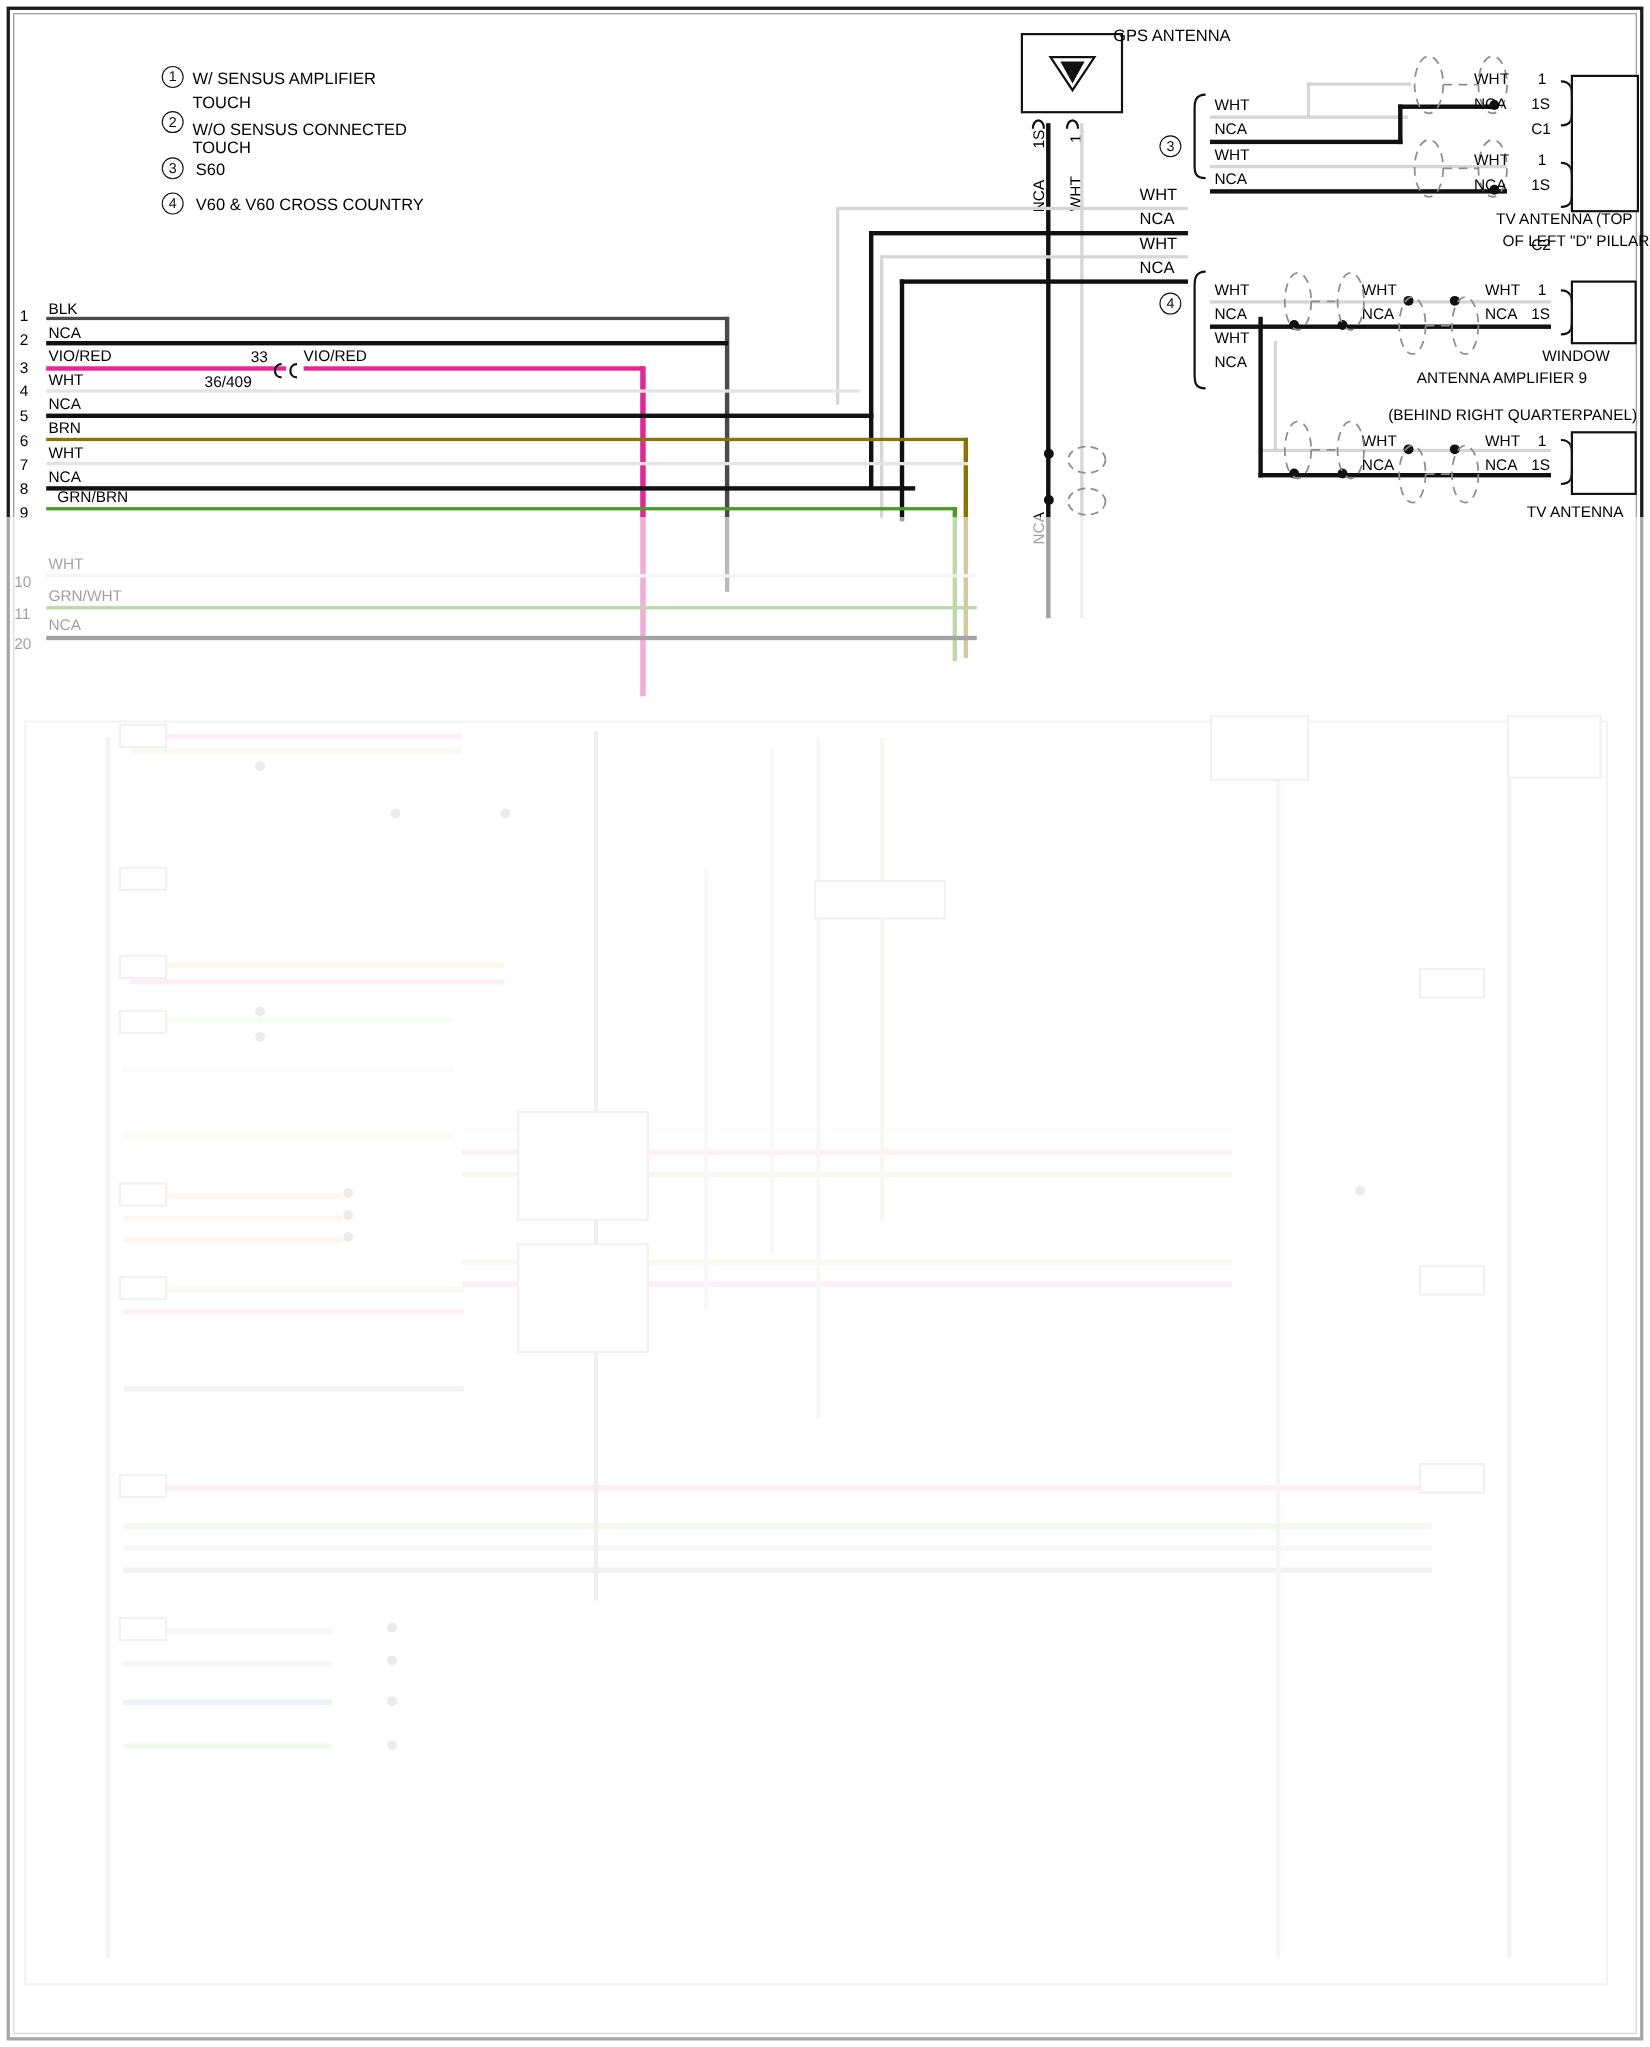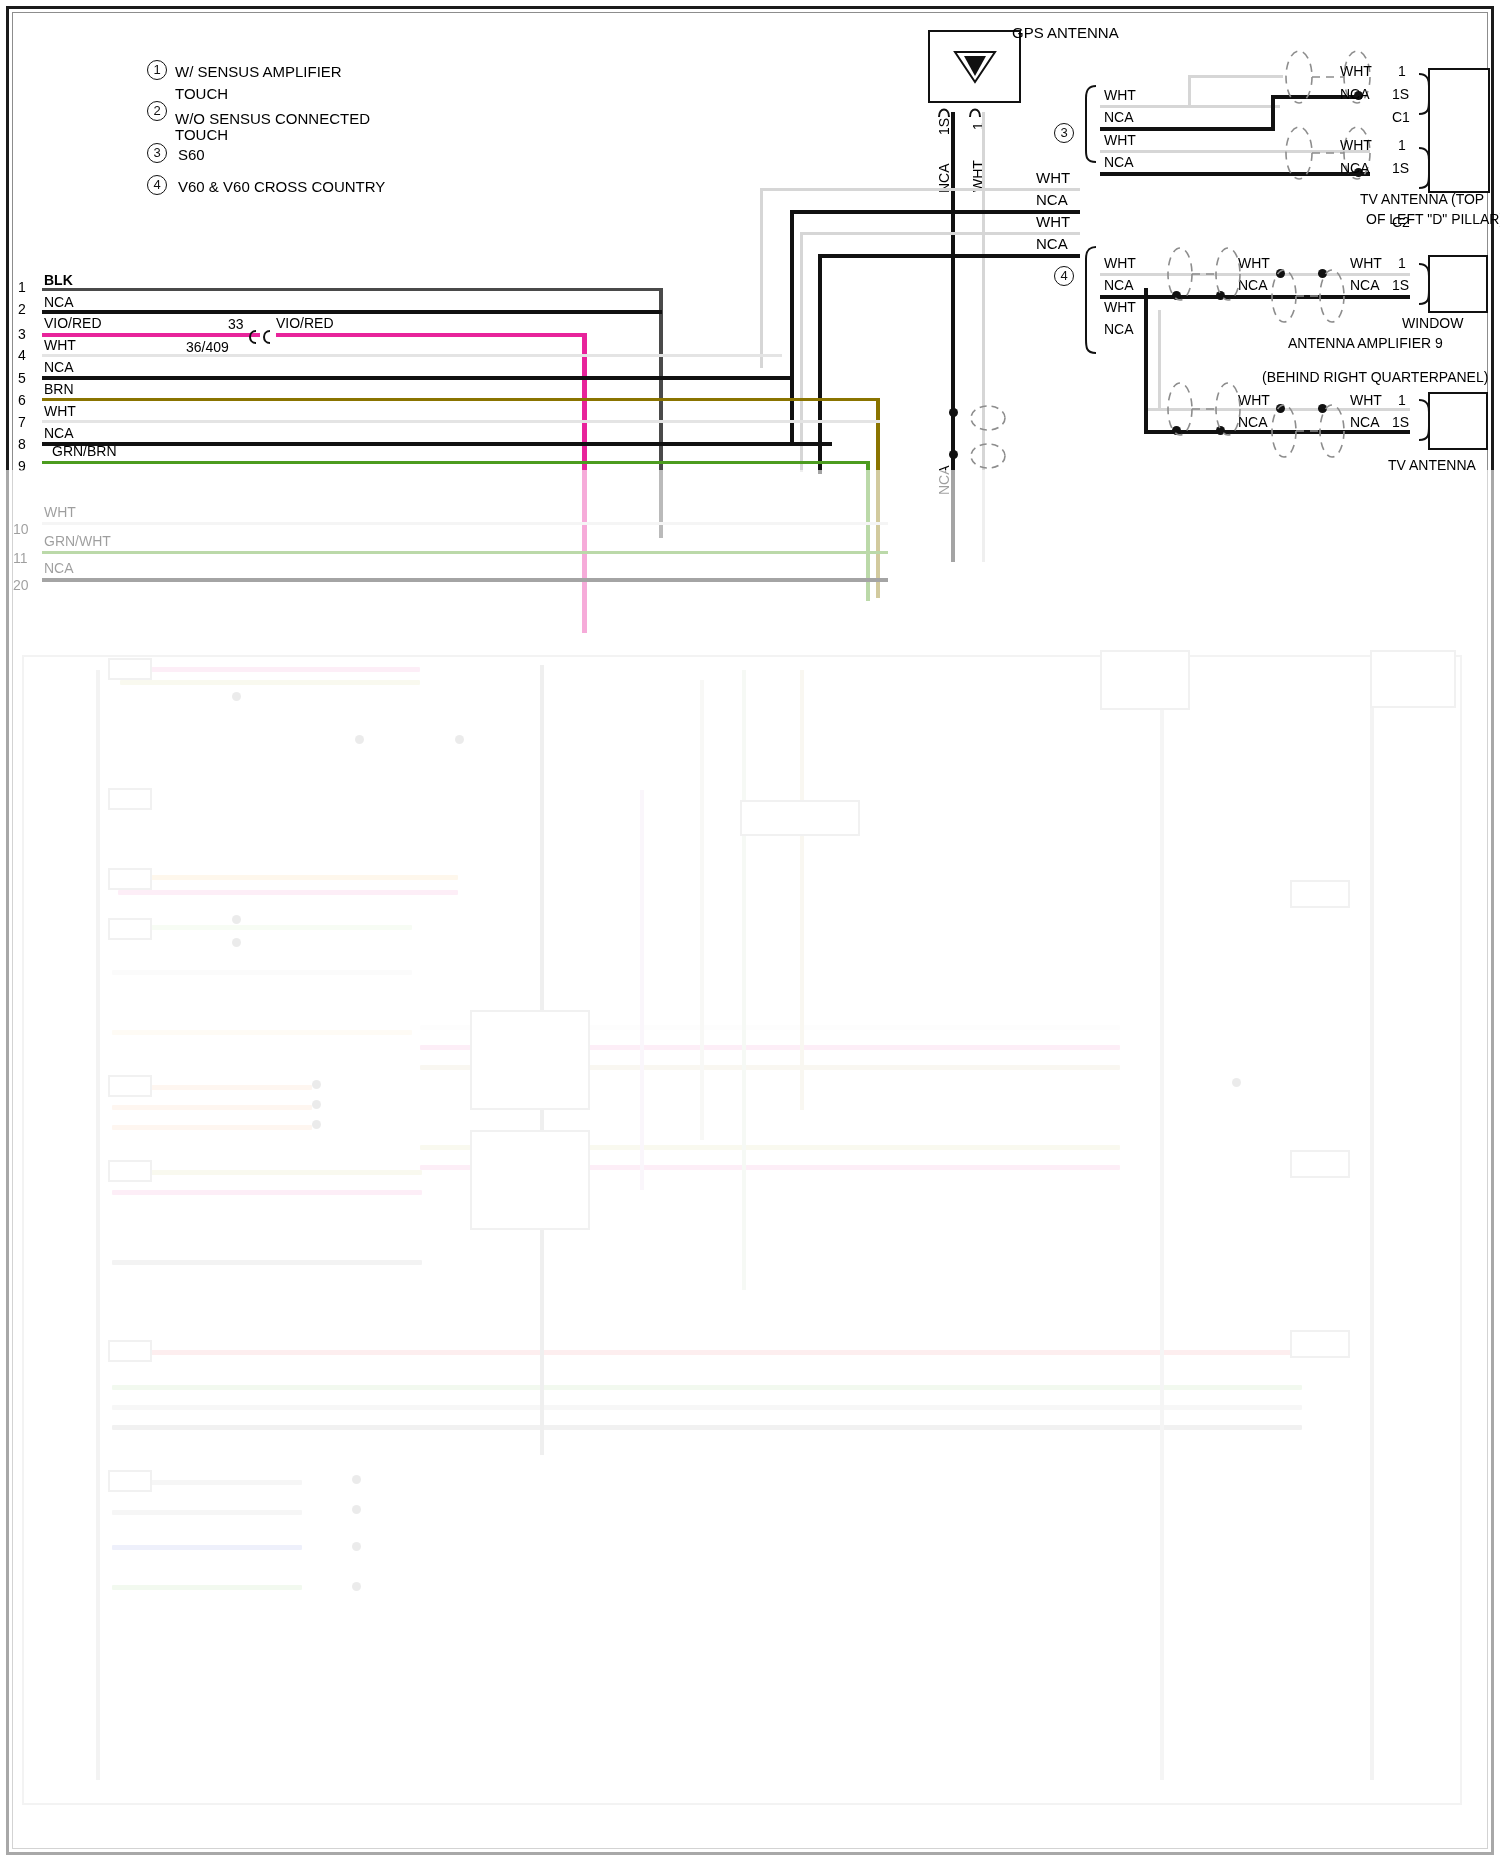--- a/index.html
+++ b/index.html
@@ -261,21 +261,21 @@
     <svg style="position:absolute;left:1417px;top:398px;" width="16" height="44">
       <path d="M2,2 C12,2 12,10 12,14 L12,28 C12,36 12,42 2,42" fill="none" stroke="#111" stroke-width="2"></path>
     </svg>
     <div class="box" style="left:1428px;top:392px;width:60px;height:58px;"></div>
     <div class="lbl sm" style="left:1388px;top:458px;">TV ANTENNA</div>
   </div>
 
   <div>
 
     <div class="lbl sm" style="left:18px;top:280px;">1</div>
-    <div class="lbl sm" style="left:44px;top:273px;font-weight:bold;">BLK</div>
+    <div class="lbl sm" style="left:44px;top:273px;">BLK</div>
     <div class="wire c-blk" style="left:42px;top:288px;width:620px;"></div>
     <div class="vline" style="left:659px;top:288px;width:4px;height:250px;background:#4a4a4a;"></div>
 
     <div class="lbl sm" style="left:18px;top:302px;">2</div>
     <div class="lbl sm" style="left:44px;top:295px;">NCA</div>
     <div class="wire c-nca" style="left:42px;top:310px;width:620px;height:4px;"></div>
 
     <div class="lbl sm" style="left:18px;top:327px;">3</div>
     <div class="lbl sm" style="left:44px;top:316px;">VIO/RED</div>
     <div class="wire c-vio" style="left:42px;top:333px;width:218px;"></div>

